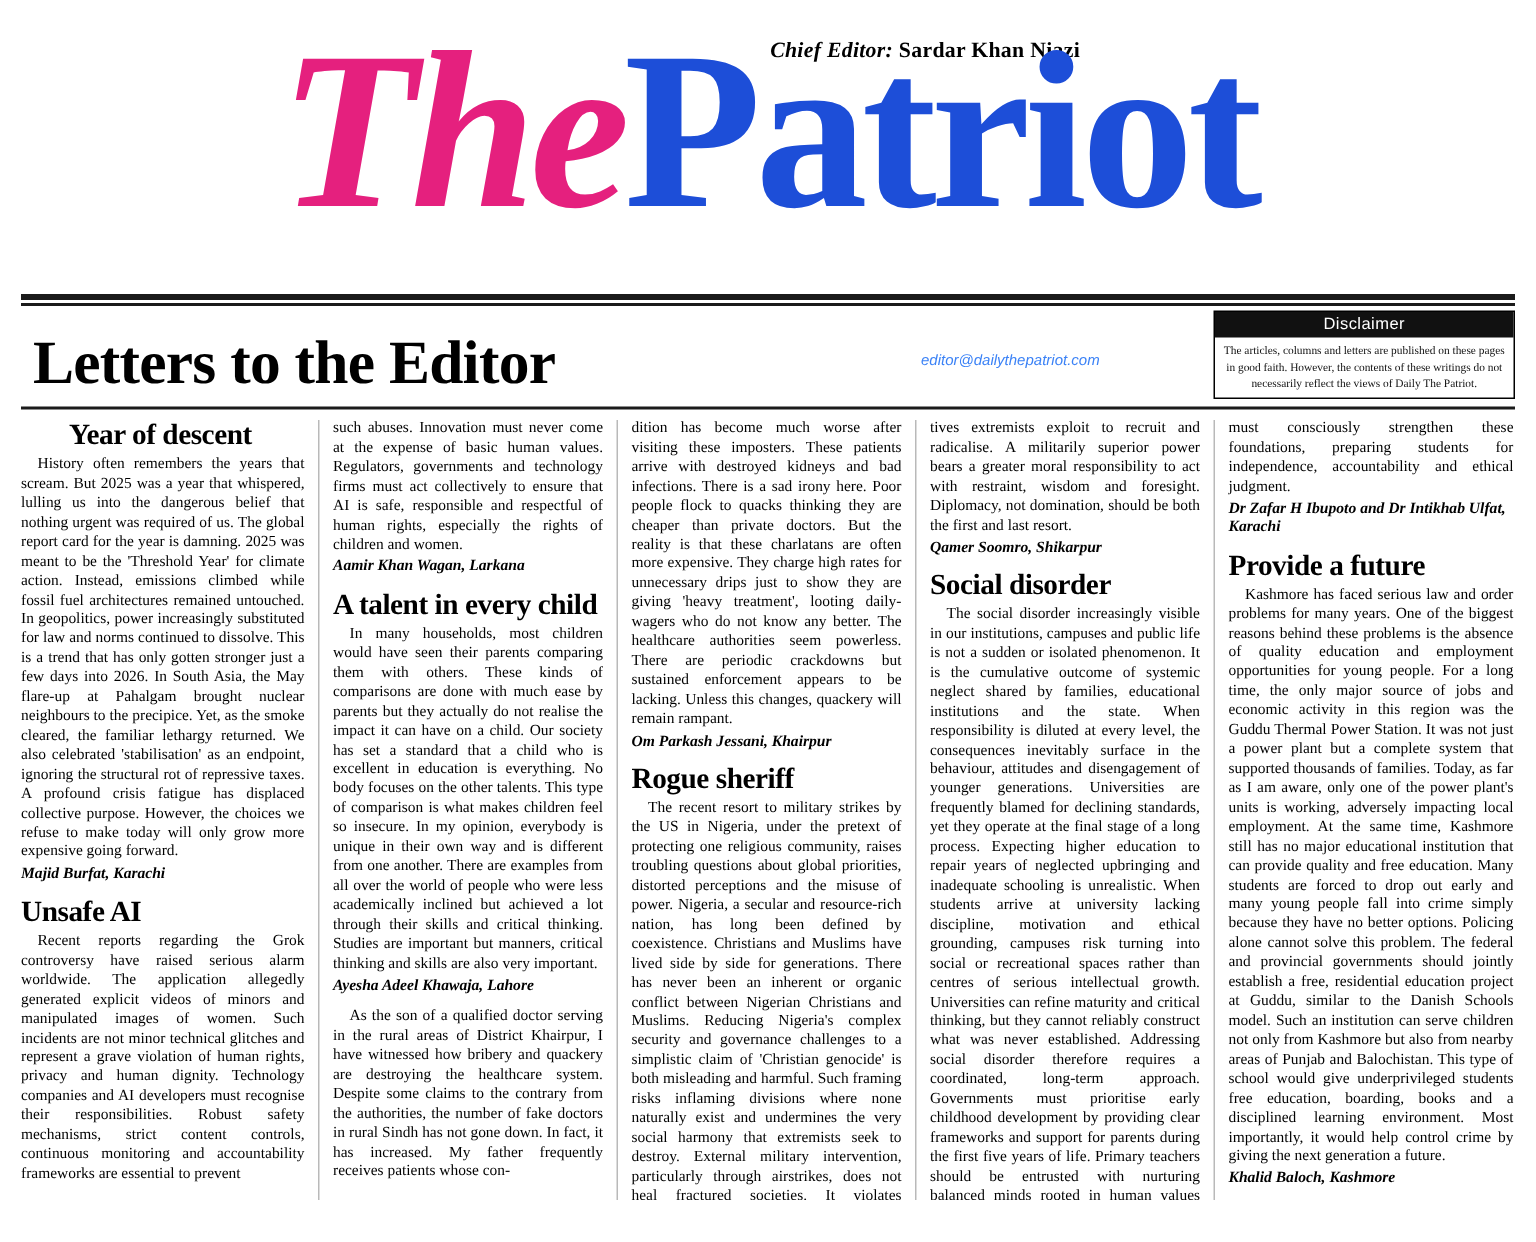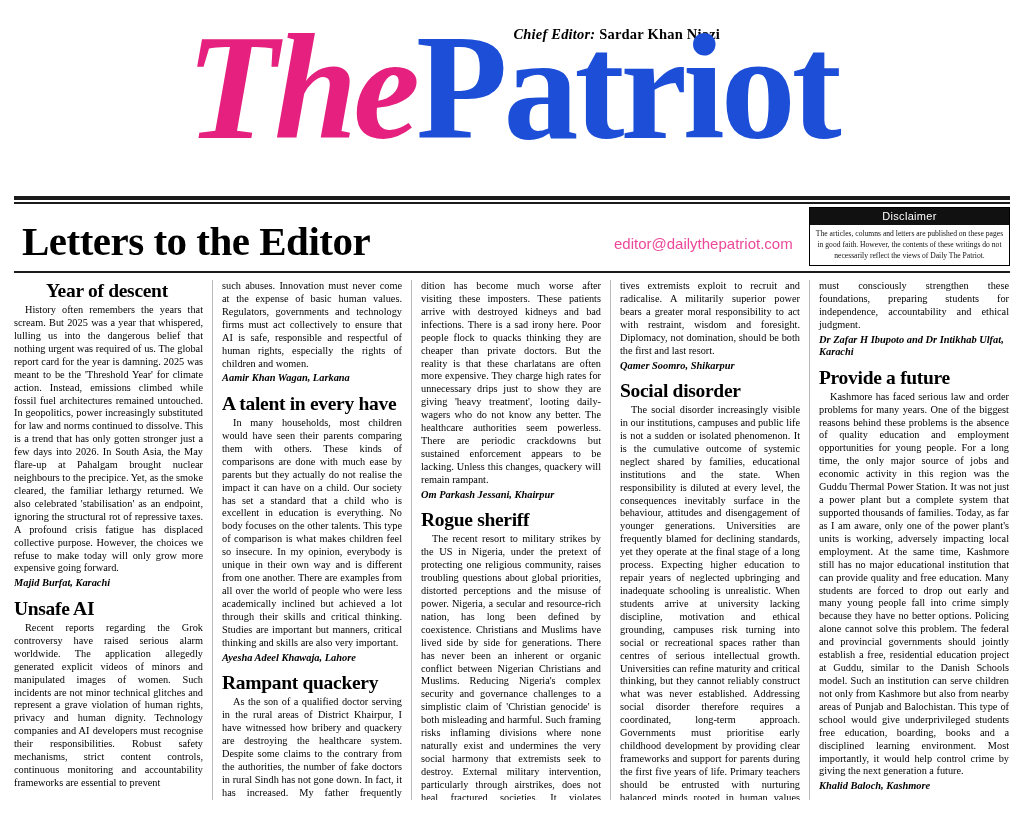--- a/index.html
+++ b/index.html
@@ -58,22 +58,23 @@
     letter-spacing: -.5px;
     position: absolute;
     left: 8px;
     top: 10px;
   }
   .email {
     position: absolute;
     left: 600px;
     top: 28px;
     font-family: "Liberation Sans", sans-serif;
-    font-size: 15px;
-    color: #ec4899;
+    font-size: 10px;
+    color: #3b82f6;
+    font-style: italic;
   }
   .disclaimer {
     position: absolute;
     right: 0;
     top: 0;
     width: 201px;
     border: 1px solid #000;
   }
   .disclaimer-head {
     background: #111;
@@ -185,26 +186,25 @@
         <p class="body indent">Recent reports regarding the Grok controversy have raised serious alarm worldwide. The application allegedly generated explicit videos of minors and manipulated images of women. Such incidents are not minor technical glitches and represent a grave violation of human rights, privacy and human dignity. Technology companies and AI developers must recognise their responsibilities. Robust safety mechanisms, strict content controls, continuous monitoring and accountability frameworks are essential to prevent</p>
       </div>
     </div>
 
     <div class="col">
       <div class="art">
         <p class="body">such abuses. Innovation must never come at the expense of basic human values. Regulators, governments and technology firms must act collectively to ensure that AI is safe, responsible and respectful of human rights, especially the rights of children and women.</p>
         <div class="byline">Aamir Khan Wagan, Larkana</div>
       </div>
       <div class="art">
-        <h2 class="headline">A talent in every have</h2>
+        <h2 class="headline">A talent in every child</h2>
         <p class="body indent">In many households, most children would have seen their parents comparing them with others. These kinds of comparisons are done with much ease by parents but they actually do not realise the impact it can have on a child. Our society has set a standard that a child who is excellent in education is everything. No body focuses on the other talents. This type of comparison is what makes children feel so insecure. In my opinion, everybody is unique in their own way and is different from one another. There are examples from all over the world of people who were less academically inclined but achieved a lot through their skills and critical thinking. Studies are important but manners, critical thinking and skills are also very important.</p>
         <div class="byline">Ayesha Adeel Khawaja, Lahore</div>
       </div>
       <div class="art">
-        <h2 class="headline">Rampant quackery</h2>
         <p class="body indent">As the son of a qualified doctor serving in the rural areas of District Khairpur, I have witnessed how bribery and quackery are destroying the healthcare system. Despite some claims to the contrary from the authorities, the number of fake doctors in rural Sindh has not gone down. In fact, it has increased. My father frequently receives patients whose con-</p>
       </div>
     </div>
 
     <div class="col">
       <div class="art">
         <p class="body">dition has become much worse after visiting these imposters. These patients arrive with destroyed kidneys and bad infections. There is a sad irony here. Poor people flock to quacks thinking they are cheaper than private doctors. But the reality is that these charlatans are often more expensive. They charge high rates for unnecessary drips just to show they are giving 'heavy treatment', looting daily-wagers who do not know any better. The healthcare authorities seem powerless. There are periodic crackdowns but sustained enforcement appears to be lacking. Unless this changes, quackery will remain rampant.</p>
         <div class="byline">Om Parkash Jessani, Khairpur</div>
       </div>
       <div class="art">

